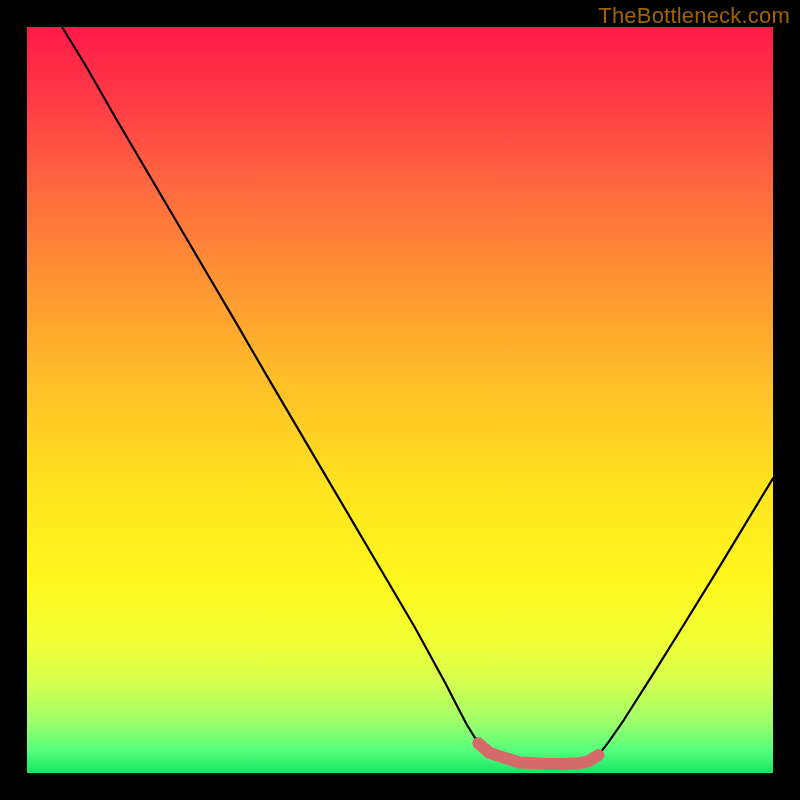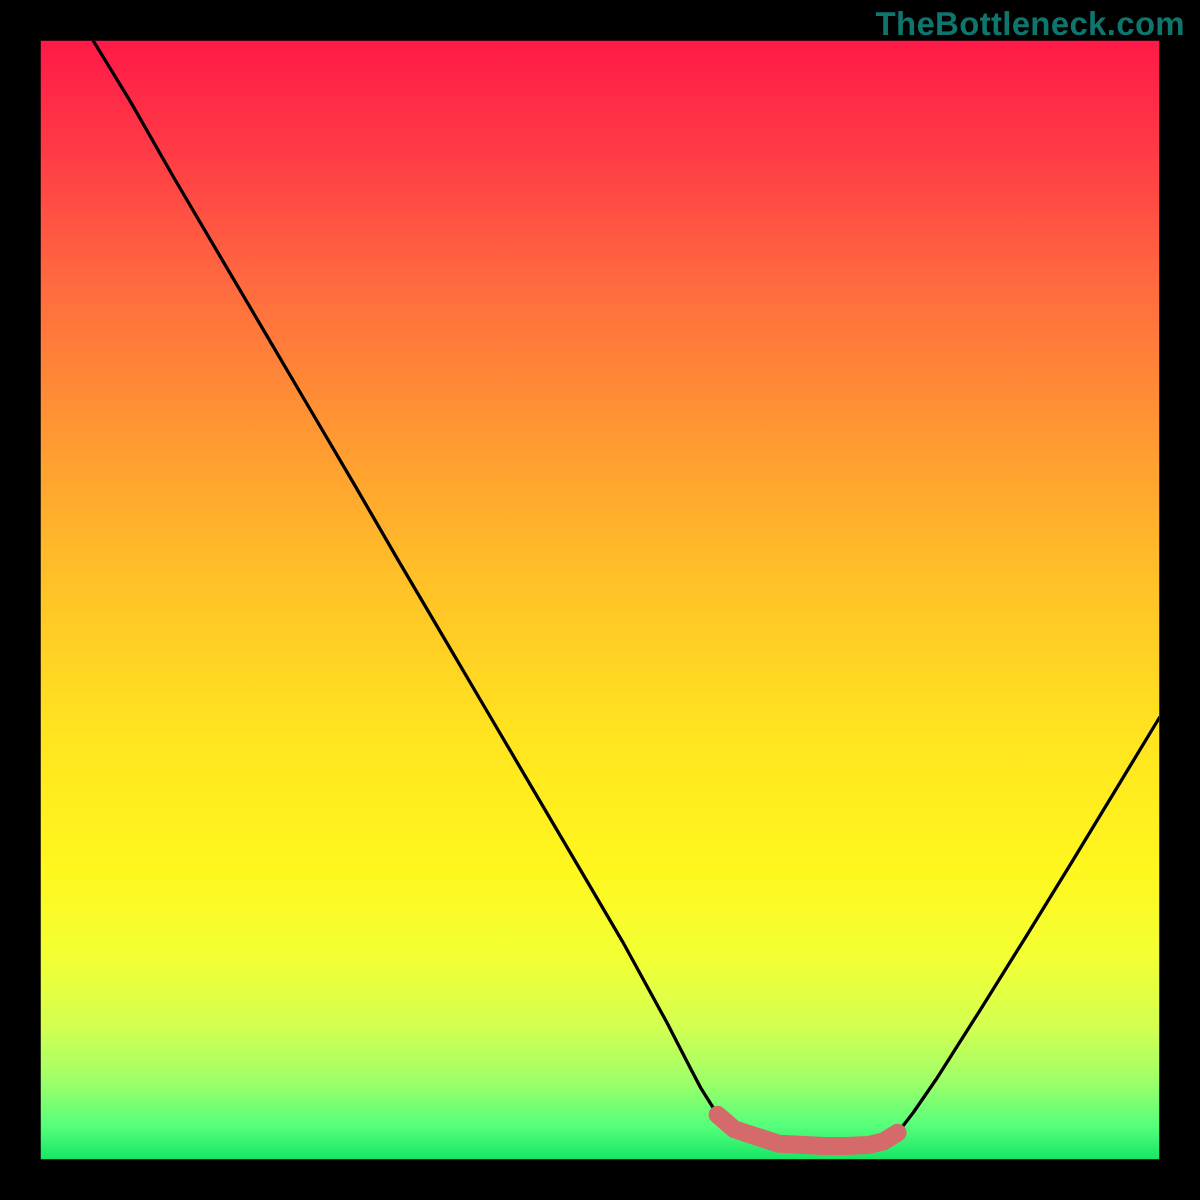--- a/index.html
+++ b/index.html
@@ -49,22 +49,22 @@
     inset: 0;
     width: 746px;
     height: 746px;
   }
   .watermark {
     position: absolute;
     top: 3px;
     right: 10px;
     font-family: Arial, Helvetica, sans-serif;
     font-size: 22px;
-    font-weight: 700;
-    color: #0f766e;
+    font-weight: 400;
+    color: #a16207;
     letter-spacing: 0.2px;
     user-select: none;
   }
 </style>
 </head>
 <body>
 
 <div class="frame">
   <div class="plot">
     <div class="gradient"></div>

